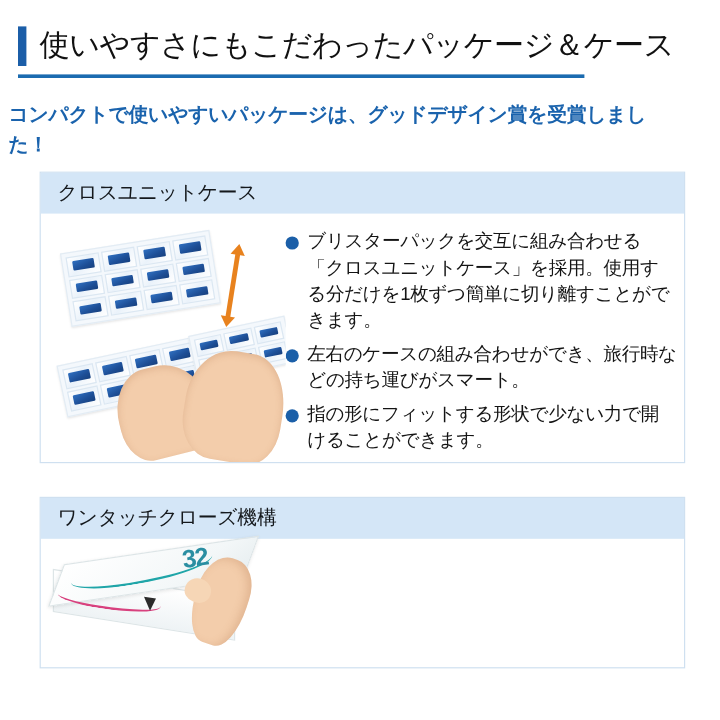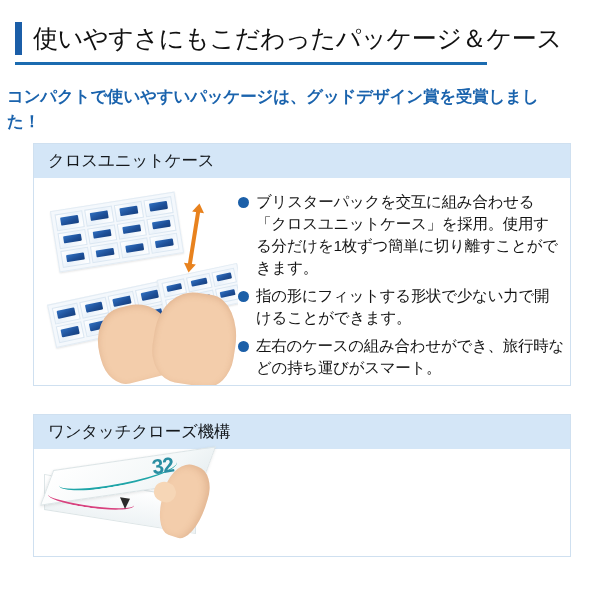--- a/index.html
+++ b/index.html
@@ -354,25 +354,25 @@
       <div class="hand" id="hand-right"></div>
     </div>
 
     <div class="bullets">
       <div class="bullet-item">
         <span class="bullet-dot"></span>
         <span class="bullet-text">ブリスターパックを交互に組み合わせる「クロスユニットケース」を採用。使用する分だけを1枚ずつ簡単に切り離すことができます。</span>
       </div>
       <div class="bullet-item">
         <span class="bullet-dot"></span>
-        <span class="bullet-text">指の形にフィットする形状で少ない力で開けることができます。</span>
+        <span class="bullet-text">左右のケースの組み合わせができ、旅行時などの持ち運びがスマート。</span>
       </div>
       <div class="bullet-item">
         <span class="bullet-dot"></span>
-        <span class="bullet-text">左右のケースの組み合わせができ、旅行時などの持ち運びがスマート。</span>
+        <span class="bullet-text">指の形にフィットする形状で少ない力で開けることができます。</span>
       </div>
     </div>
 
   </div>
 </section>
 
 <section class="panel" id="panel-one-touch">
   <div class="panel-header">
     <span class="panel-header-title">ワンタッチクローズ機構</span>
   </div>

